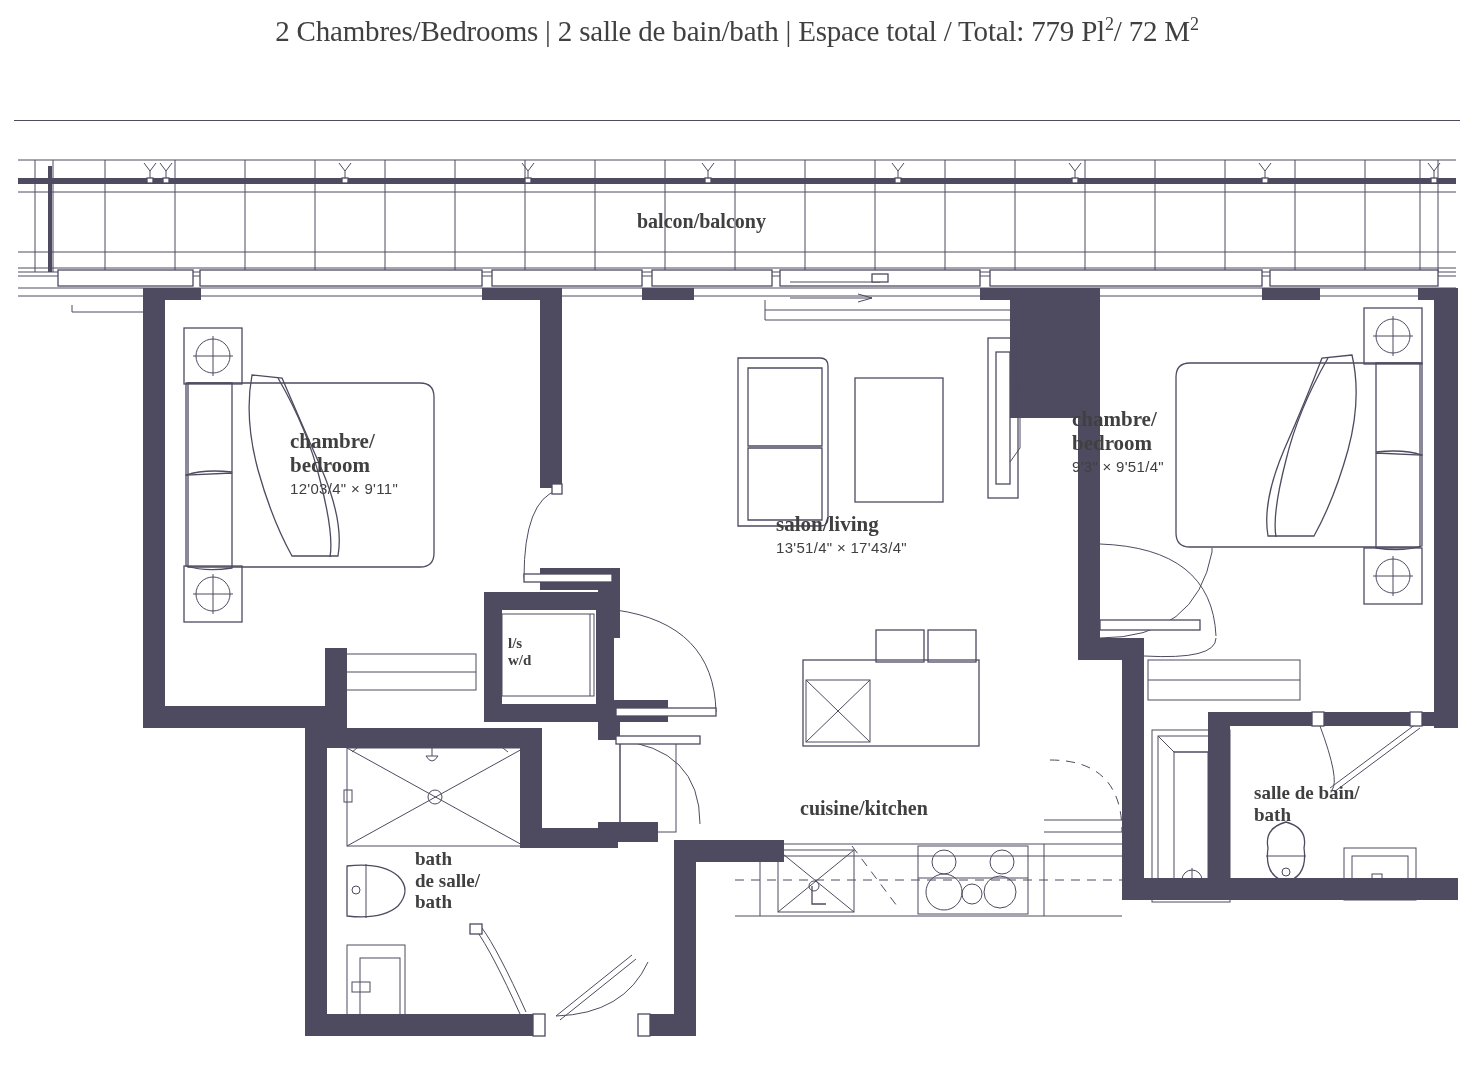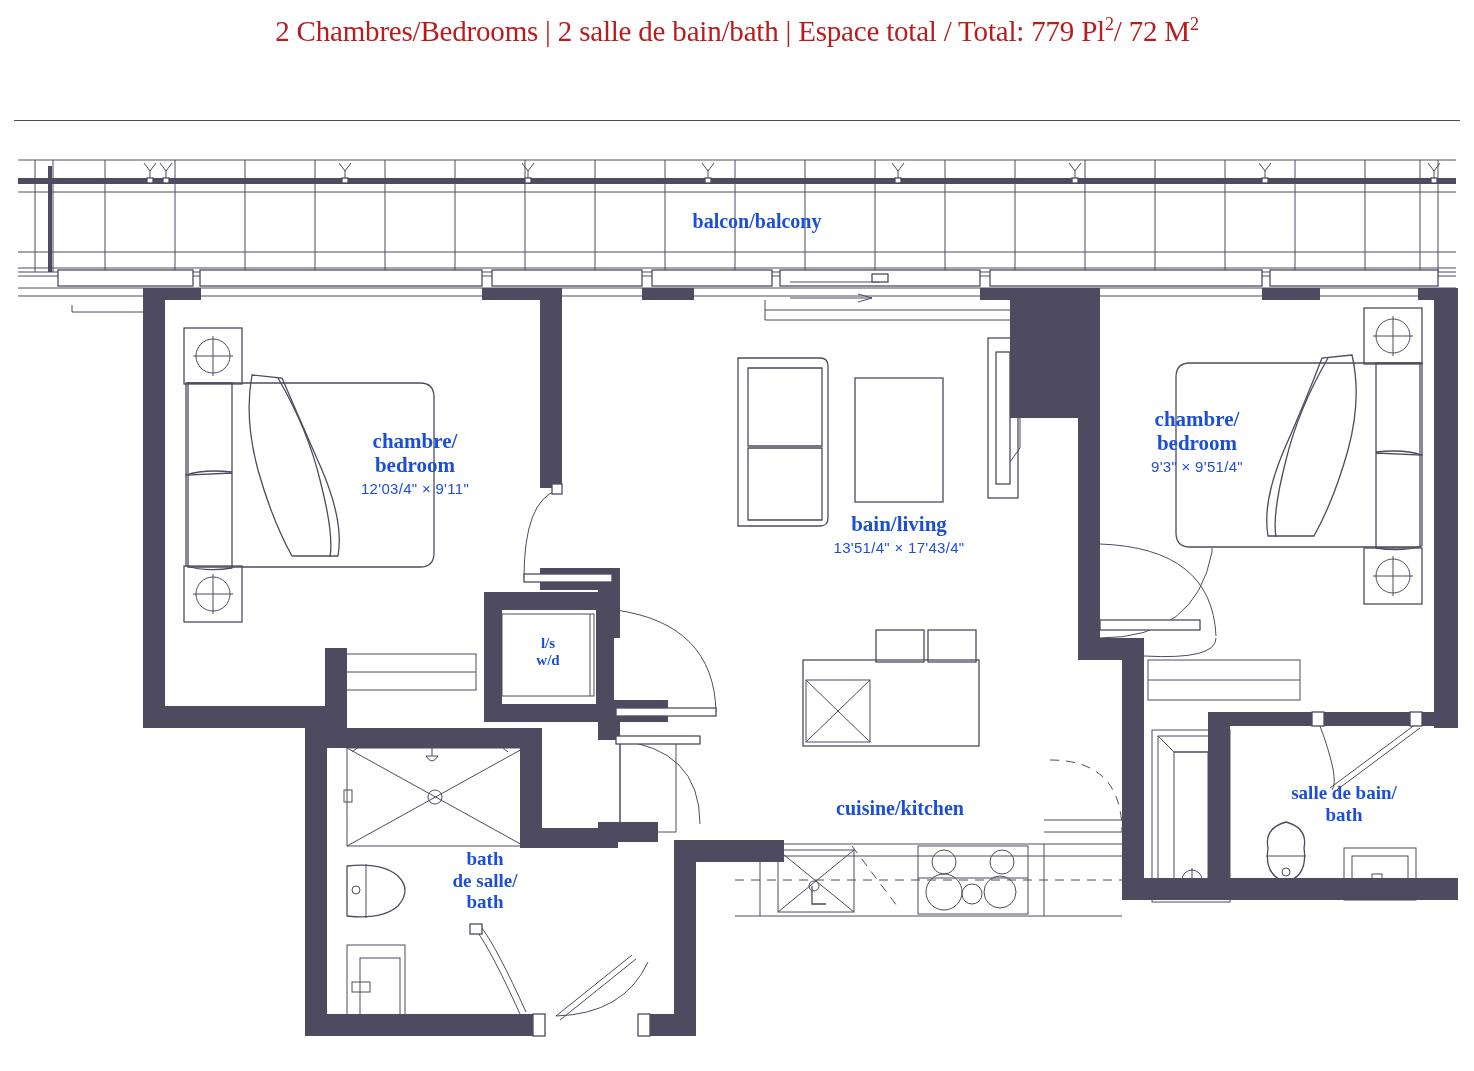--- a/index.html
+++ b/index.html
@@ -1,31 +1,31 @@
 <!DOCTYPE html>
 <html><head>
 <meta charset="utf-8">
 <style>
   html,body{margin:0;padding:0;background:#ffffff;}
   body{width:1474px;height:1071px;font-family:"Liberation Serif",serif;overflow:hidden;}
   #page{position:relative;width:1474px;height:1071px;background:#ffffff;}
 
   #title{
     position:absolute;left:0;top:14px;width:1474px;text-align:center;
-    font-family:"Liberation Serif",serif;font-size:29px;color:#b91c1c;
+    font-family:"Liberation Serif",serif;font-size:29px;color:#404040;
     letter-spacing:-0.2px;white-space:nowrap;
   }
   #title sup{font-size:18px;vertical-align:super;}
 
   #rule{position:absolute;left:14px;top:120px;width:1446px;height:1px;background:#4e4b60;}
 
   svg#plan{position:absolute;left:0;top:0;width:1474px;height:1071px;}
 
   .lbl{
-    position:absolute;color:#1d4ed8;text-align:center;
+    position:absolute;color:#404040;text-align:left;
     font-family:"Liberation Serif",serif;font-weight:bold;
     line-height:1.14;white-space:nowrap;
   }
   .lbl .dim{
     display:block;font-family:"Liberation Sans",sans-serif;
     font-weight:normal;font-size:15px;letter-spacing:0.3px;margin-top:2px;
   }
 </style>
 </head>
 <body>
@@ -439,21 +439,21 @@
     <span class="dim">12'03/4" × 9'11"</span>
   </div>
 
   <div class="lbl" style="left:1072px;top:408px;width:250px;font-size:21px;">
     <span>chambre/</span><br>
     <span>bedroom</span>
     <span class="dim">9'3" × 9'51/4"</span>
   </div>
 
   <div class="lbl" style="left:776px;top:513px;width:246px;font-size:21px;">
-    <span>bain/living</span>
+    <span>salon/living</span>
     <span class="dim">13'51/4" × 17'43/4"</span>
   </div>
 
   <div class="lbl" style="left:800px;top:797px;width:200px;font-size:20px;">
     <span>cuisine/kitchen</span>
   </div>
 
   <div class="lbl" style="left:508px;top:635px;width:80px;font-size:15px;">
     <span>l/s</span><br>
     <span>w/d</span>

